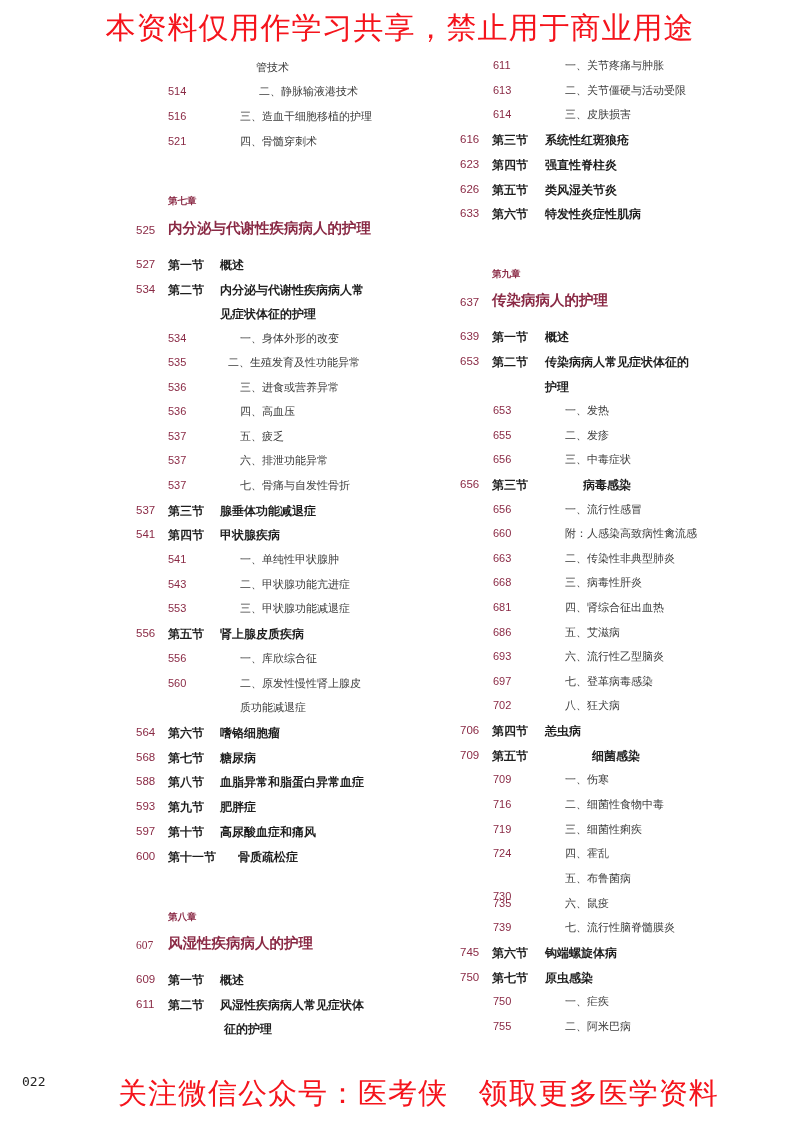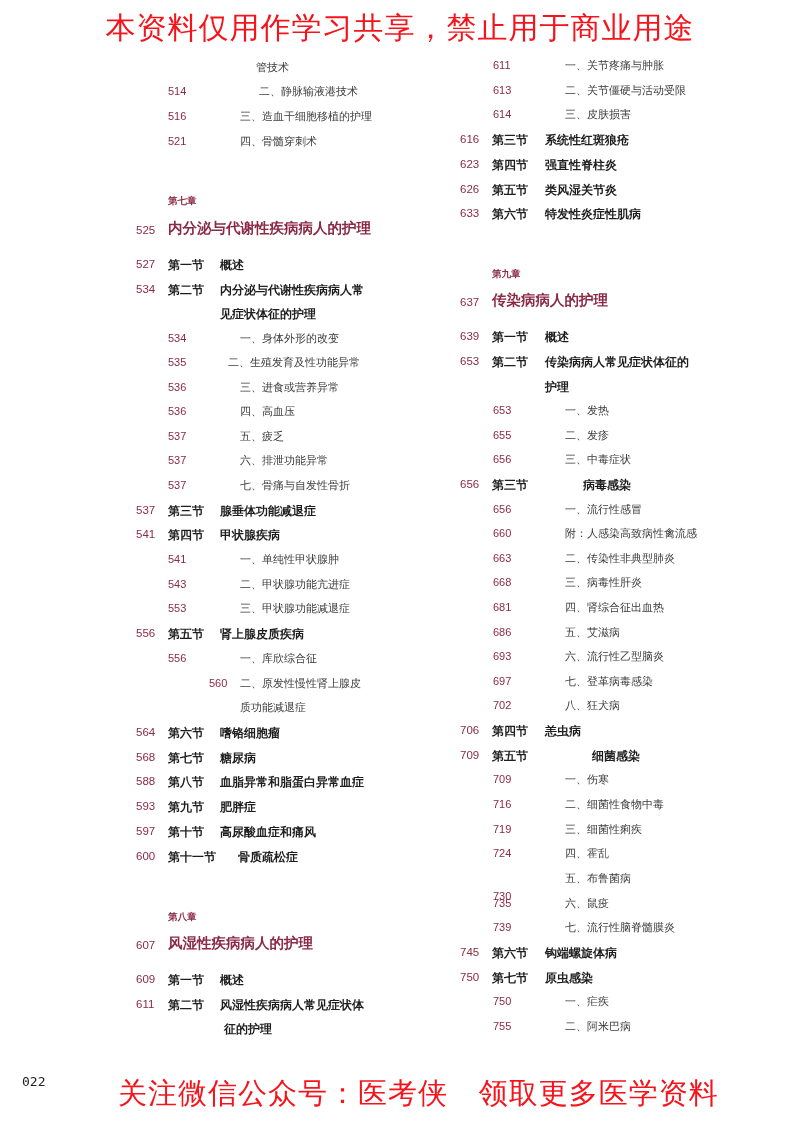--- a/index.html
+++ b/index.html
@@ -124,21 +124,21 @@
     <div class="row" style="top: 626px; left: 0px;">
       <span class="pg sec" style="left: 136px; top: 1px;">556</span>
       <span class="txt sec-text" style="left: 168px;">第五节</span>
       <span class="txt sec-text" style="left: 220px;">肾上腺皮质疾病</span>
     </div>
     <div class="row" style="top: 651px; left: 0px;">
       <span class="pg" style="left: 168px; top: 1px;">556</span>
       <span class="txt sub-text" style="left: 240px;">一、库欣综合征</span>
     </div>
     <div class="row" style="top: 676px; left: 0px;">
-      <span class="pg" style="left: 168px; top: 1px; margin-left: 41px;">560</span>
+      <span class="pg" style="left: 168px; top: 1px;">560</span>
       <span class="txt sub-text" style="left: 240px;">二、原发性慢性肾上腺皮</span>
     </div>
     <div class="row" style="top: 700px; left: 0px;">
       <span class="txt sub-text" style="left: 240px; text-align: center;">质功能减退症</span>
     </div>
     <div class="row" style="top: 725px; left: 0px;">
       <span class="pg sec" style="left: 136px; top: 1px;">564</span>
       <span class="txt sec-text" style="left: 168px;">第六节</span>
       <span class="txt sec-text" style="left: 220px;">嗜铬细胞瘤</span>
     </div>
@@ -164,21 +164,21 @@
     </div>
     <div class="row" style="top: 849px; left: 0px;">
       <span class="pg sec" style="left: 136px; top: 1px;">600</span>
       <span class="txt sec-text" style="left: 168px;">第十一节</span>
       <span class="txt sec-text" style="left: 238px;">骨质疏松症</span>
     </div>
     <div class="row" style="top: 911px; left: 0px;">
       <span class="txt chap-label" style="left: 168px;">第八章</span>
     </div>
     <div class="row" style="top: 936px; left: 0px;">
-      <span class="pg sec" style="left: 136px; top: 3px;">607</span>
+      <span class="pg sec" style="left: 136px; top: 3px; font-family: Liberation Serif, serif;">607</span>
       <span class="txt chap-title" style="left: 168px; top: -2px;">风湿性疾病病人的护理</span>
     </div>
     <div class="row" style="top: 972px; left: 0px;">
       <span class="pg sec" style="left: 136px; top: 1px;">609</span>
       <span class="txt sec-text" style="left: 168px;">第一节</span>
       <span class="txt sec-text" style="left: 220px;">概述</span>
     </div>
     <div class="row" style="top: 997px; left: 0px;">
       <span class="pg sec" style="left: 136px; top: 1px;">611</span>
       <span class="txt sec-text" style="left: 168px;">第二节</span>

